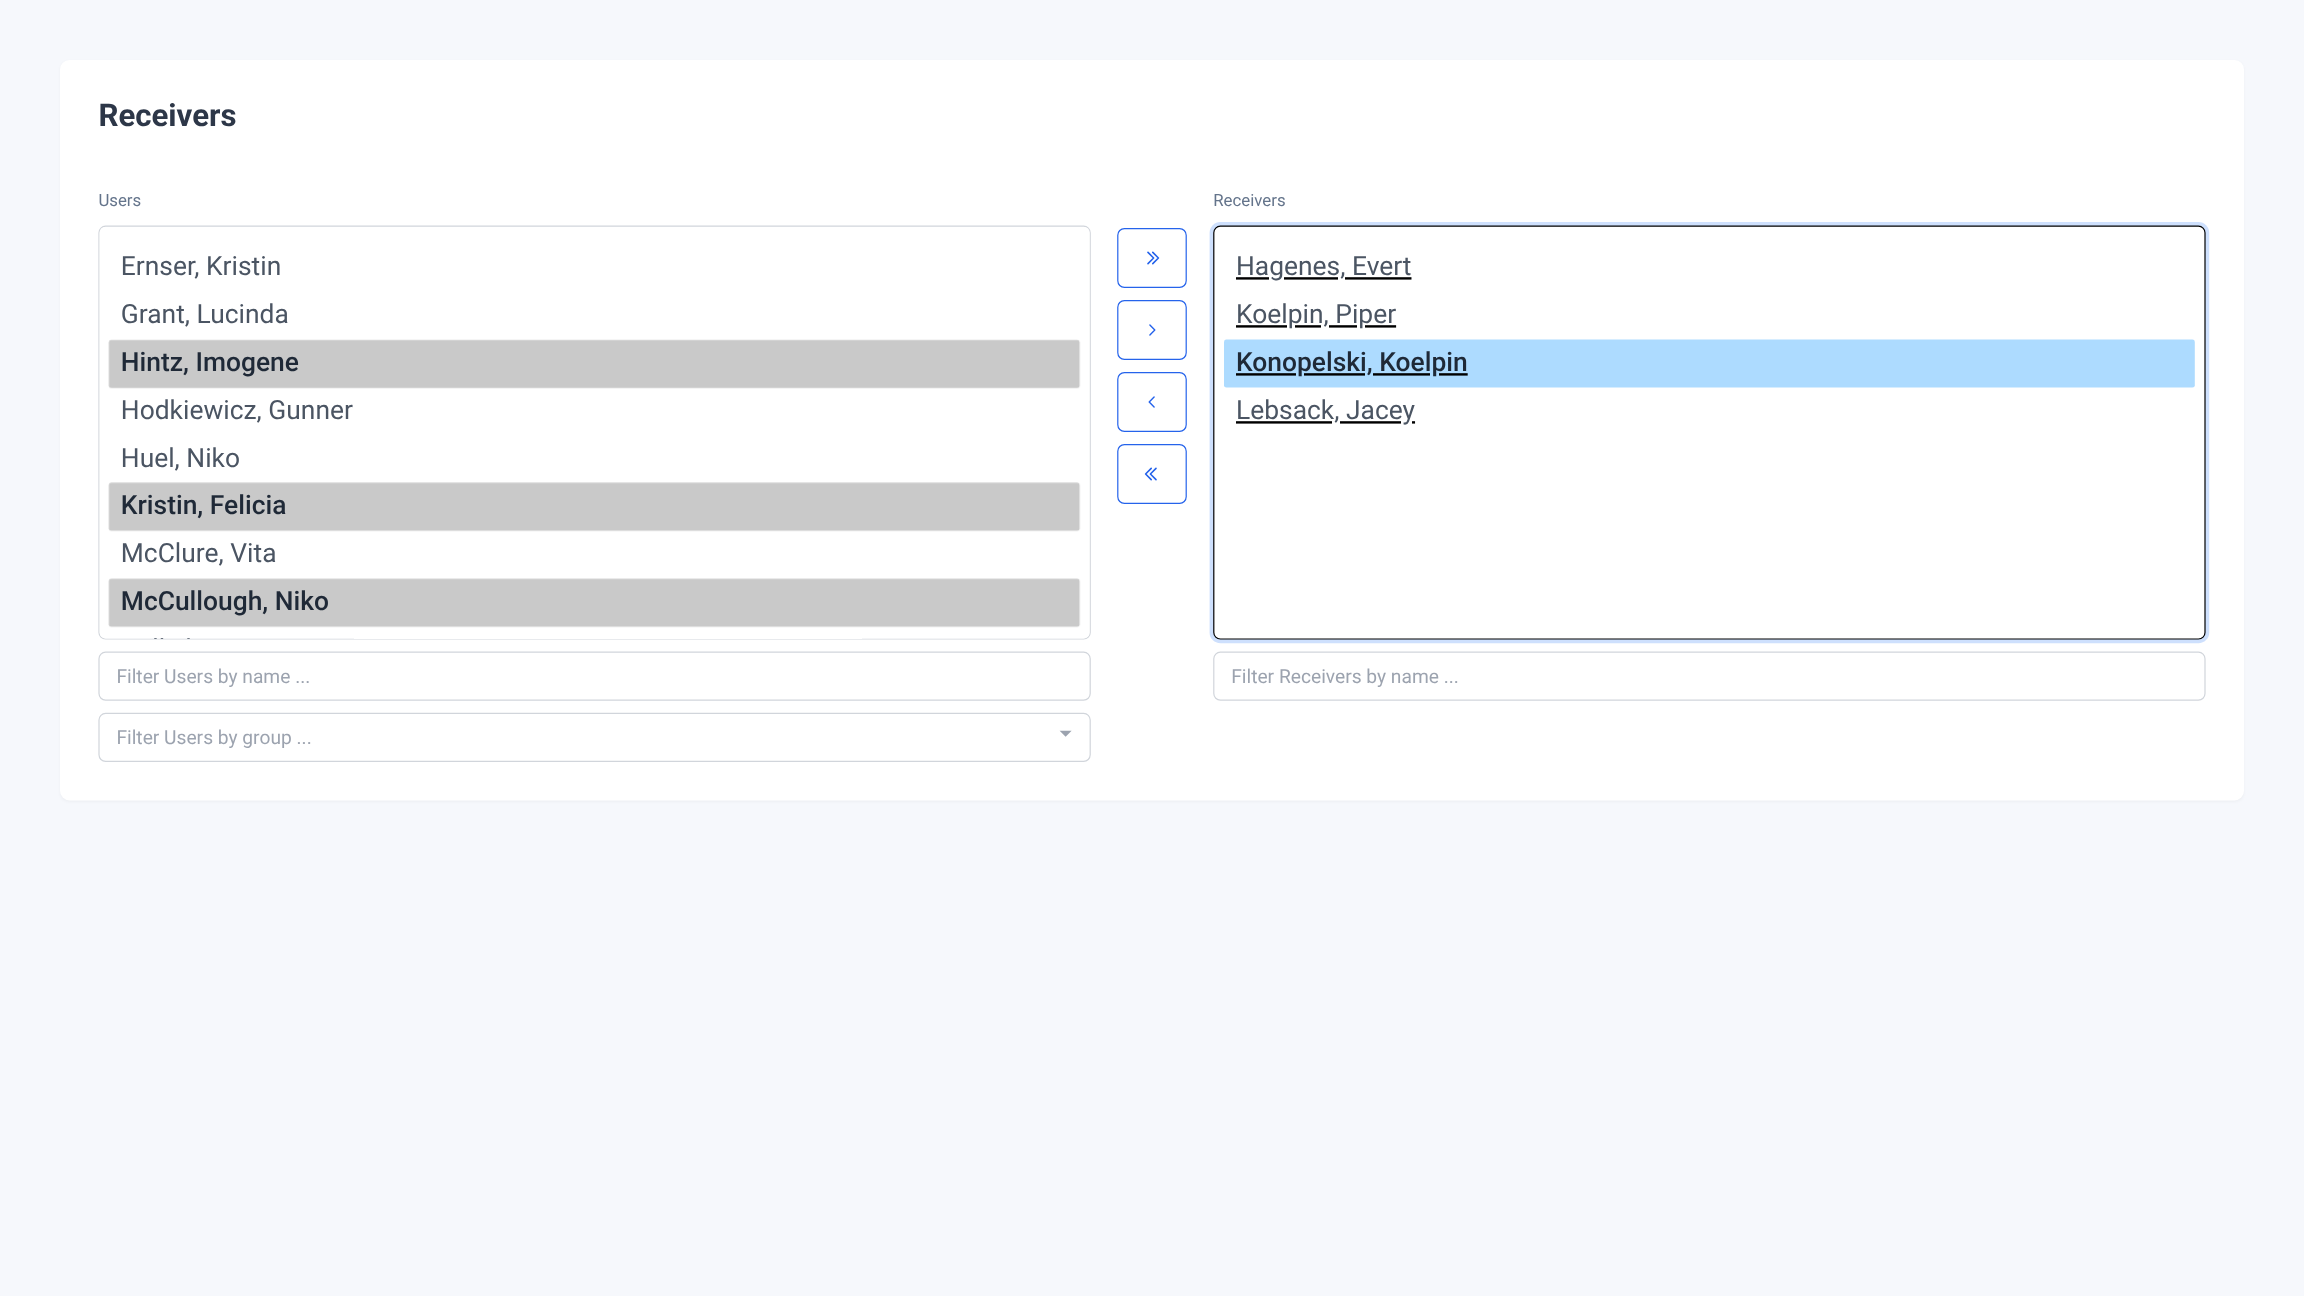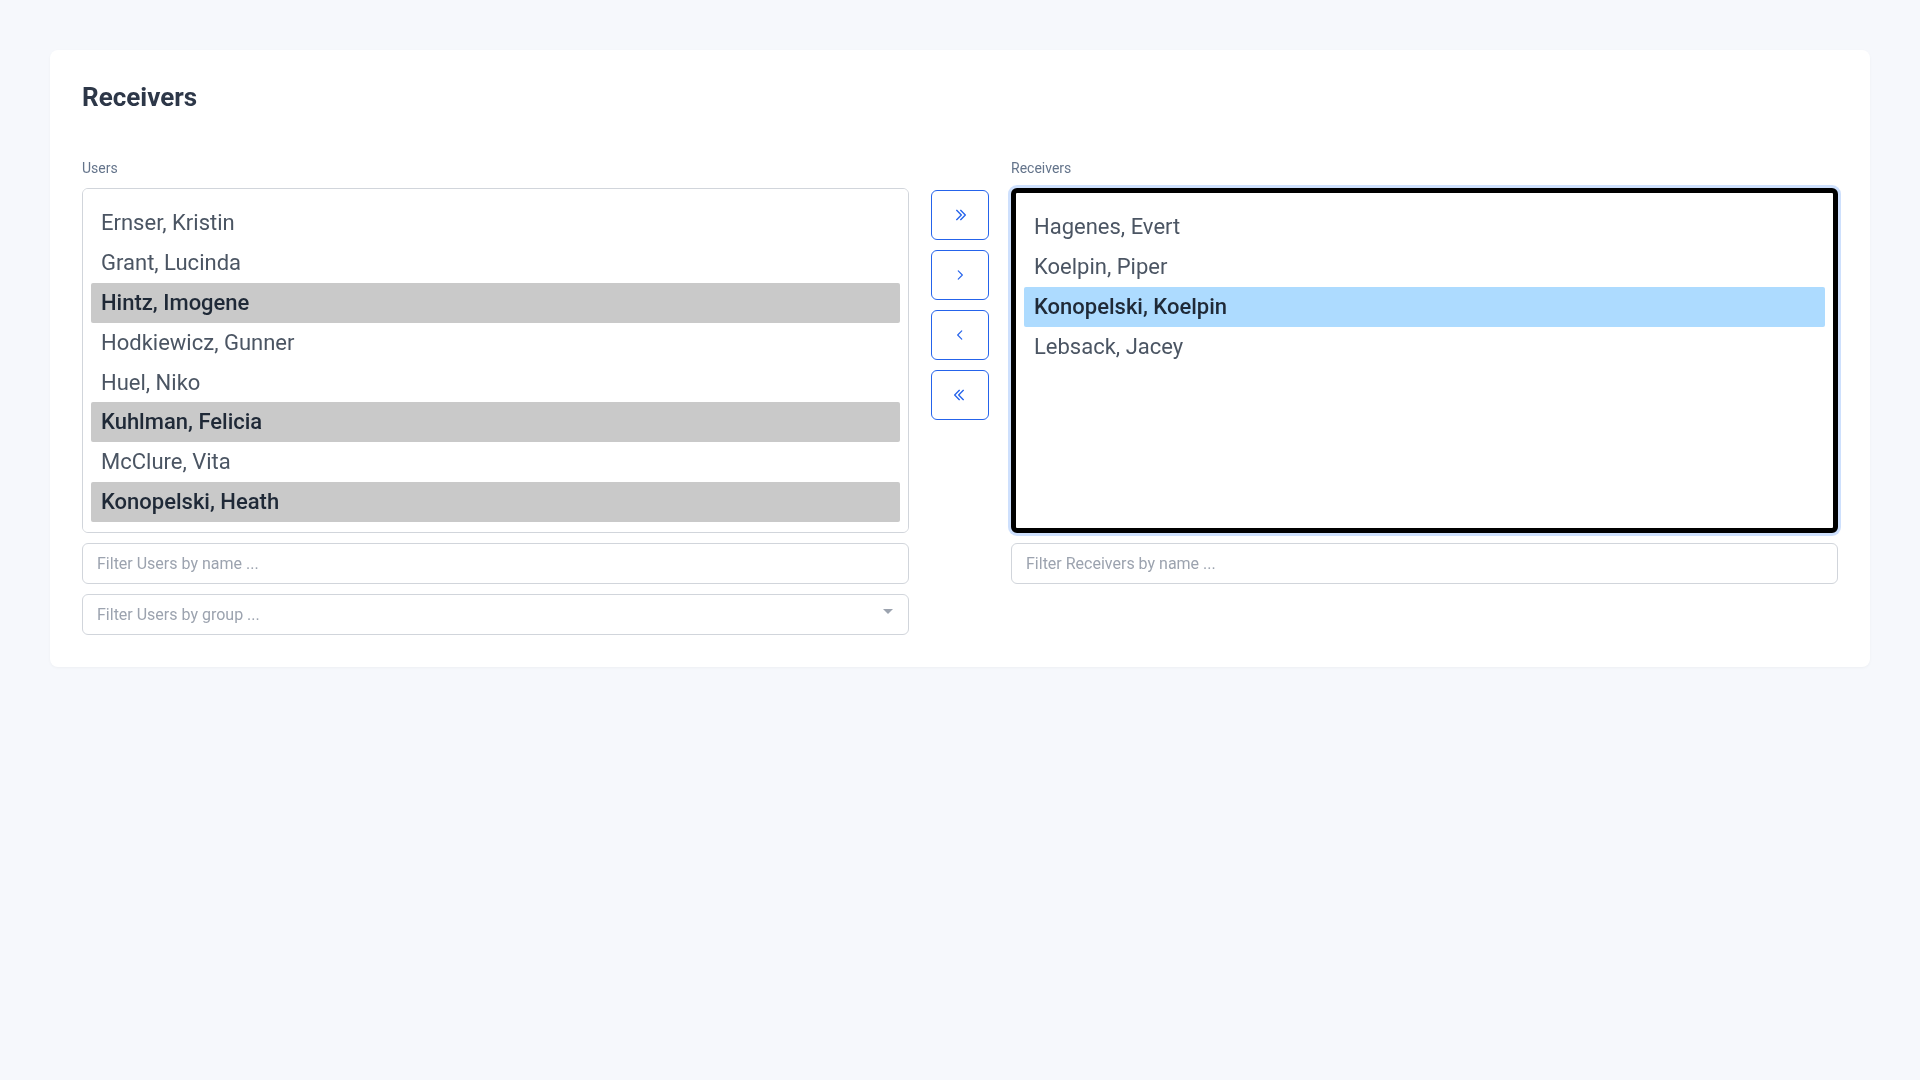--- a/index.html
+++ b/index.html
@@ -37,22 +37,23 @@
     }
     .list-box {
       border: 1px solid #d1d5db;
       border-radius: 6px;
       height: 345px;
       overflow-y: auto;
       padding: 14px 8px;
       background: #fff;
     }
     .list-box.focused {
-      border: 5px solid #000000;
+      border: 1px solid #000000;
       box-shadow: 0 0 0 3px rgba(59,130,246,0.25);
+      text-decoration: underline;
     }
     .list-box::-webkit-scrollbar { width: 14px; }
     .list-box::-webkit-scrollbar-track { background: #f1f1f1; border-radius: 4px; }
     .list-box::-webkit-scrollbar-thumb { background: #bdbdbd; border-radius: 6px; border: 3px solid #f1f1f1; }
     .list-item {
       font-size: 22px;
       color: #4b5563;
       padding: 4px 10px;
       border-radius: 2px;
       cursor: pointer;
@@ -130,23 +131,23 @@
   <div class="transfer-container">
 
     <div class="column">
       <div class="column-label">Users</div>
       <div class="list-box" id="left-list">
           <div class="list-item">Ernser, Kristin</div>
           <div class="list-item">Grant, Lucinda</div>
           <div class="list-item selected-gray">Hintz, Imogene</div>
           <div class="list-item">Hodkiewicz, Gunner</div>
           <div class="list-item">Huel, Niko</div>
-          <div class="list-item selected-gray">Kuhlman, Felicia</div>
+          <div class="list-item selected-gray">Kristin, Felicia</div>
           <div class="list-item">McClure, Vita</div>
-          <div class="list-item selected-gray">Konopelski, Heath</div>
+          <div class="list-item selected-gray">McCullough, Niko</div>
           <div class="list-item">Pollich, Taurean</div>
         </div>
       <input class="filter-input" type="text" placeholder="Filter Users by name ..." style="">
       <div class="filter-select-wrap">
         <input class="filter-select" readonly="" placeholder="Filter Users by group ..." style="">
         <span class="select-caret"></span>
       </div>
     </div>
 
     <div class="buttons">

